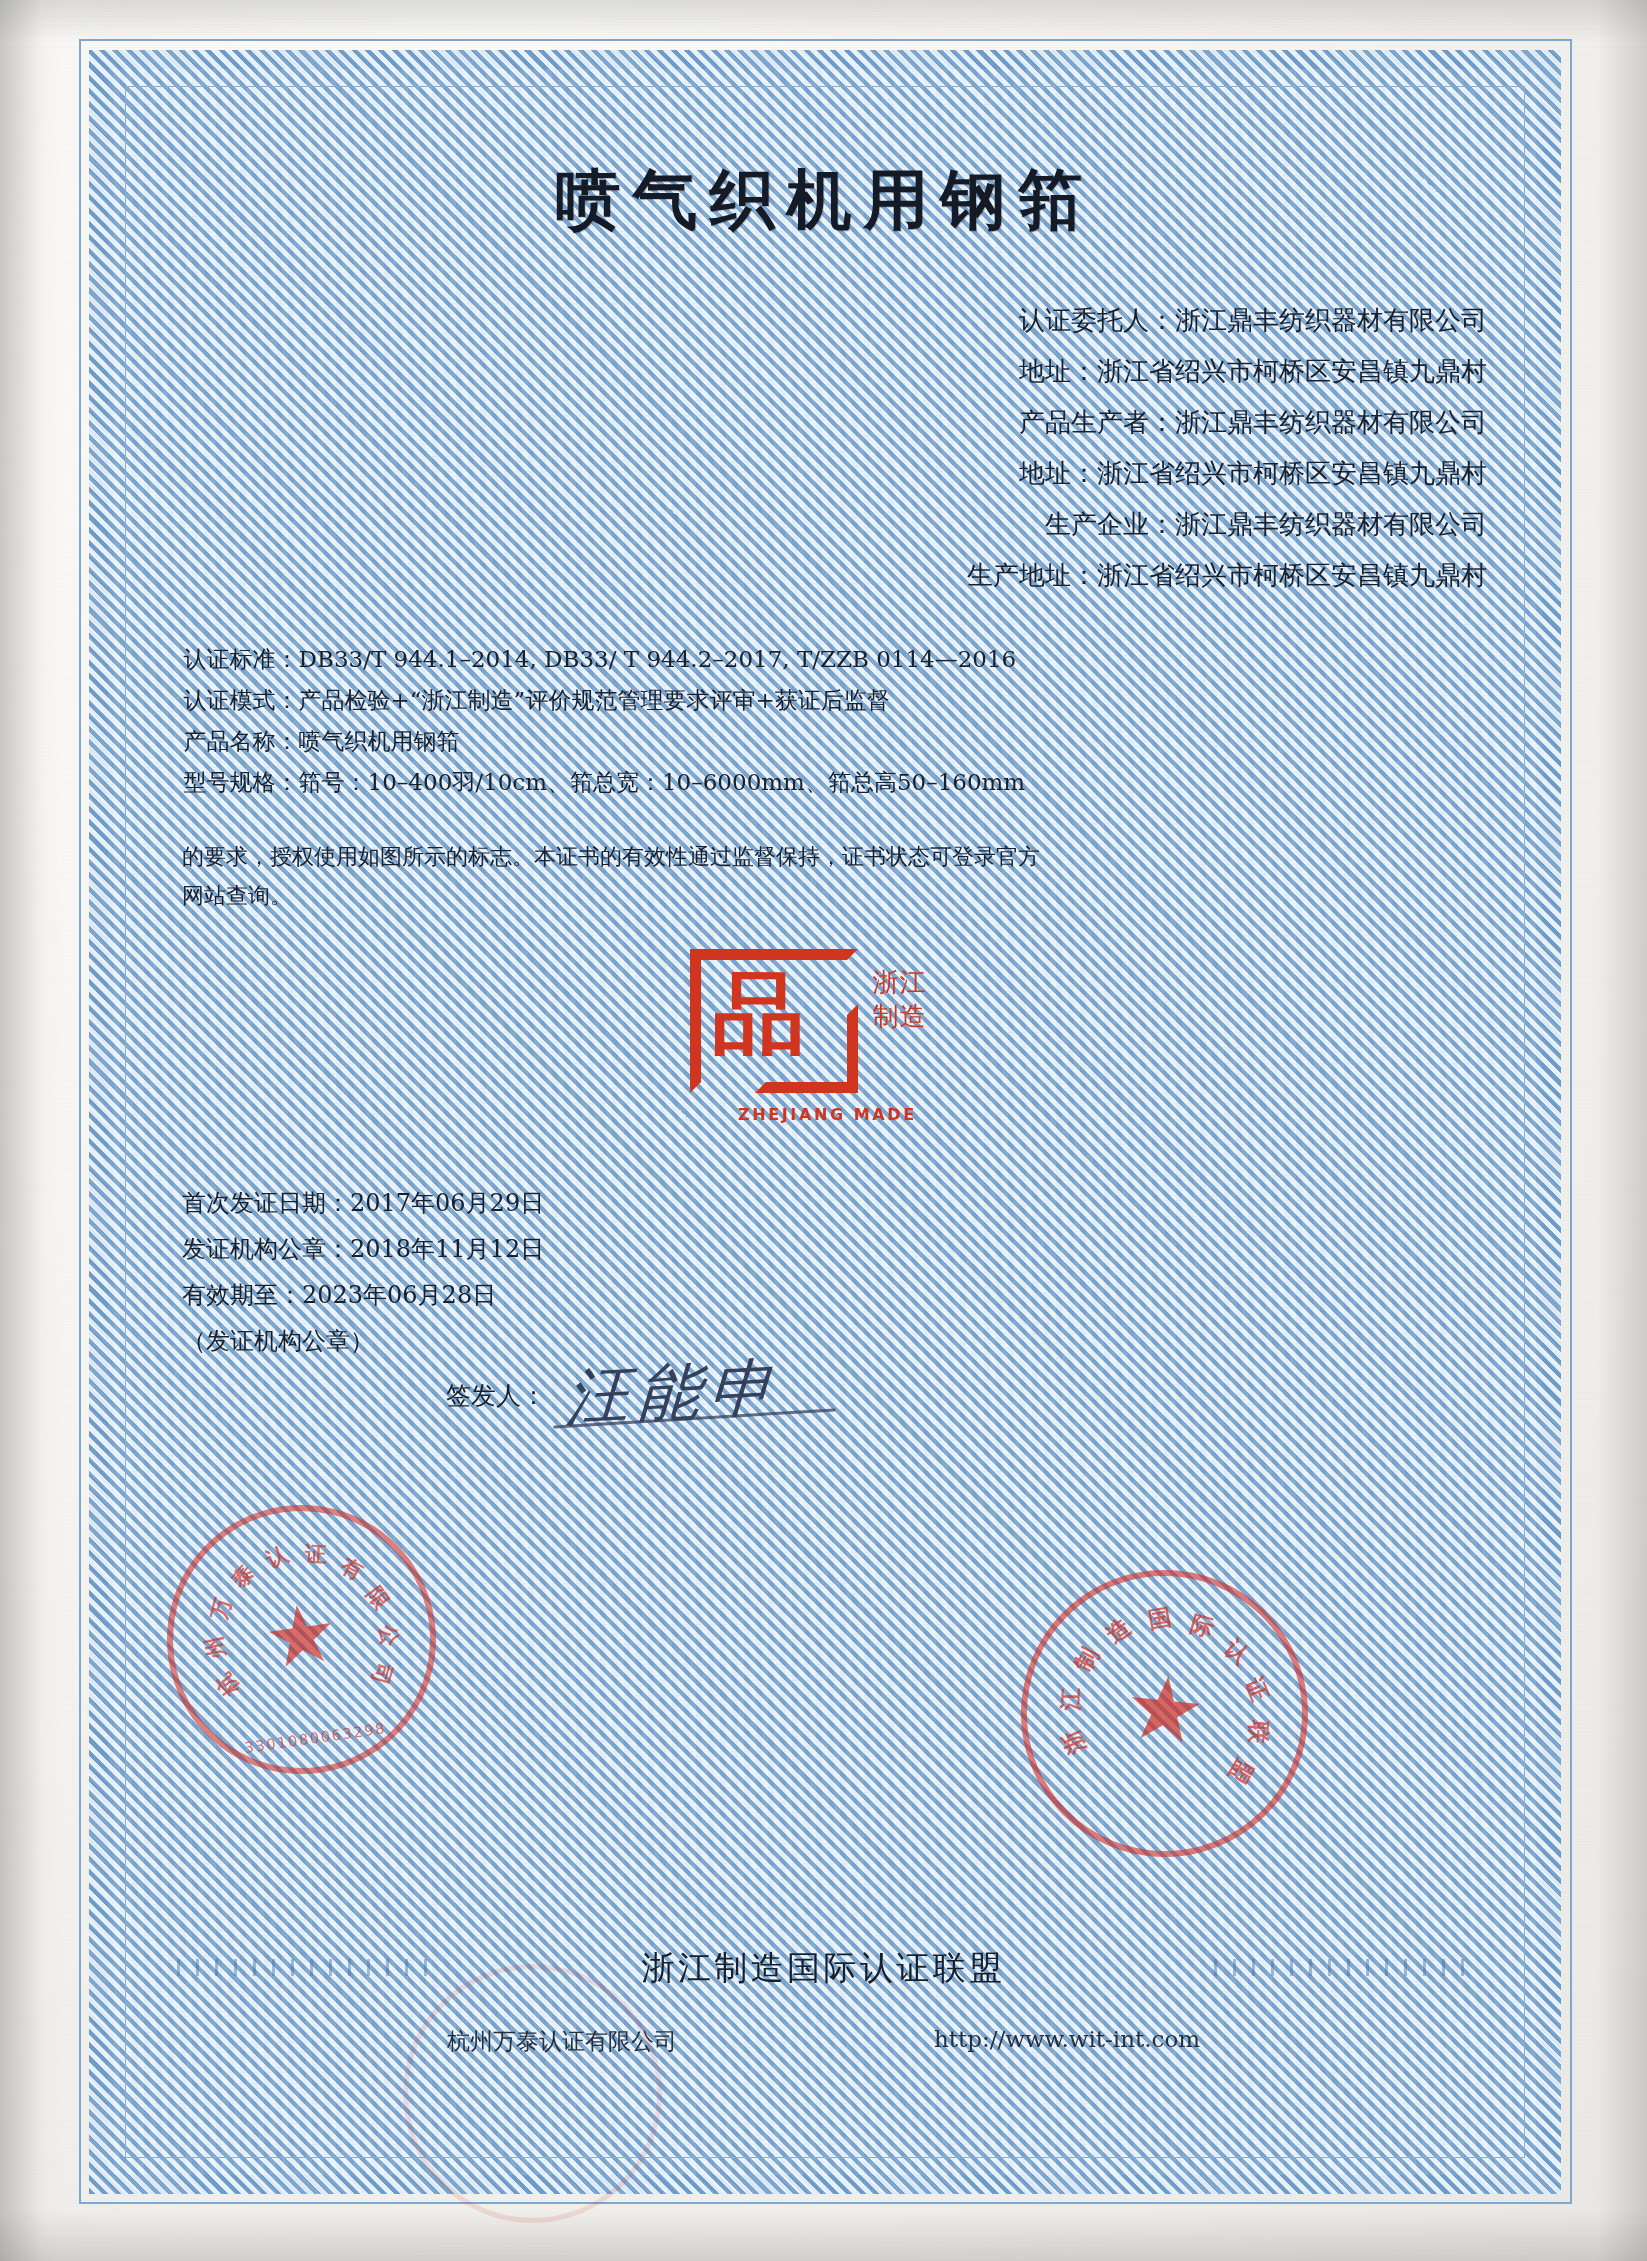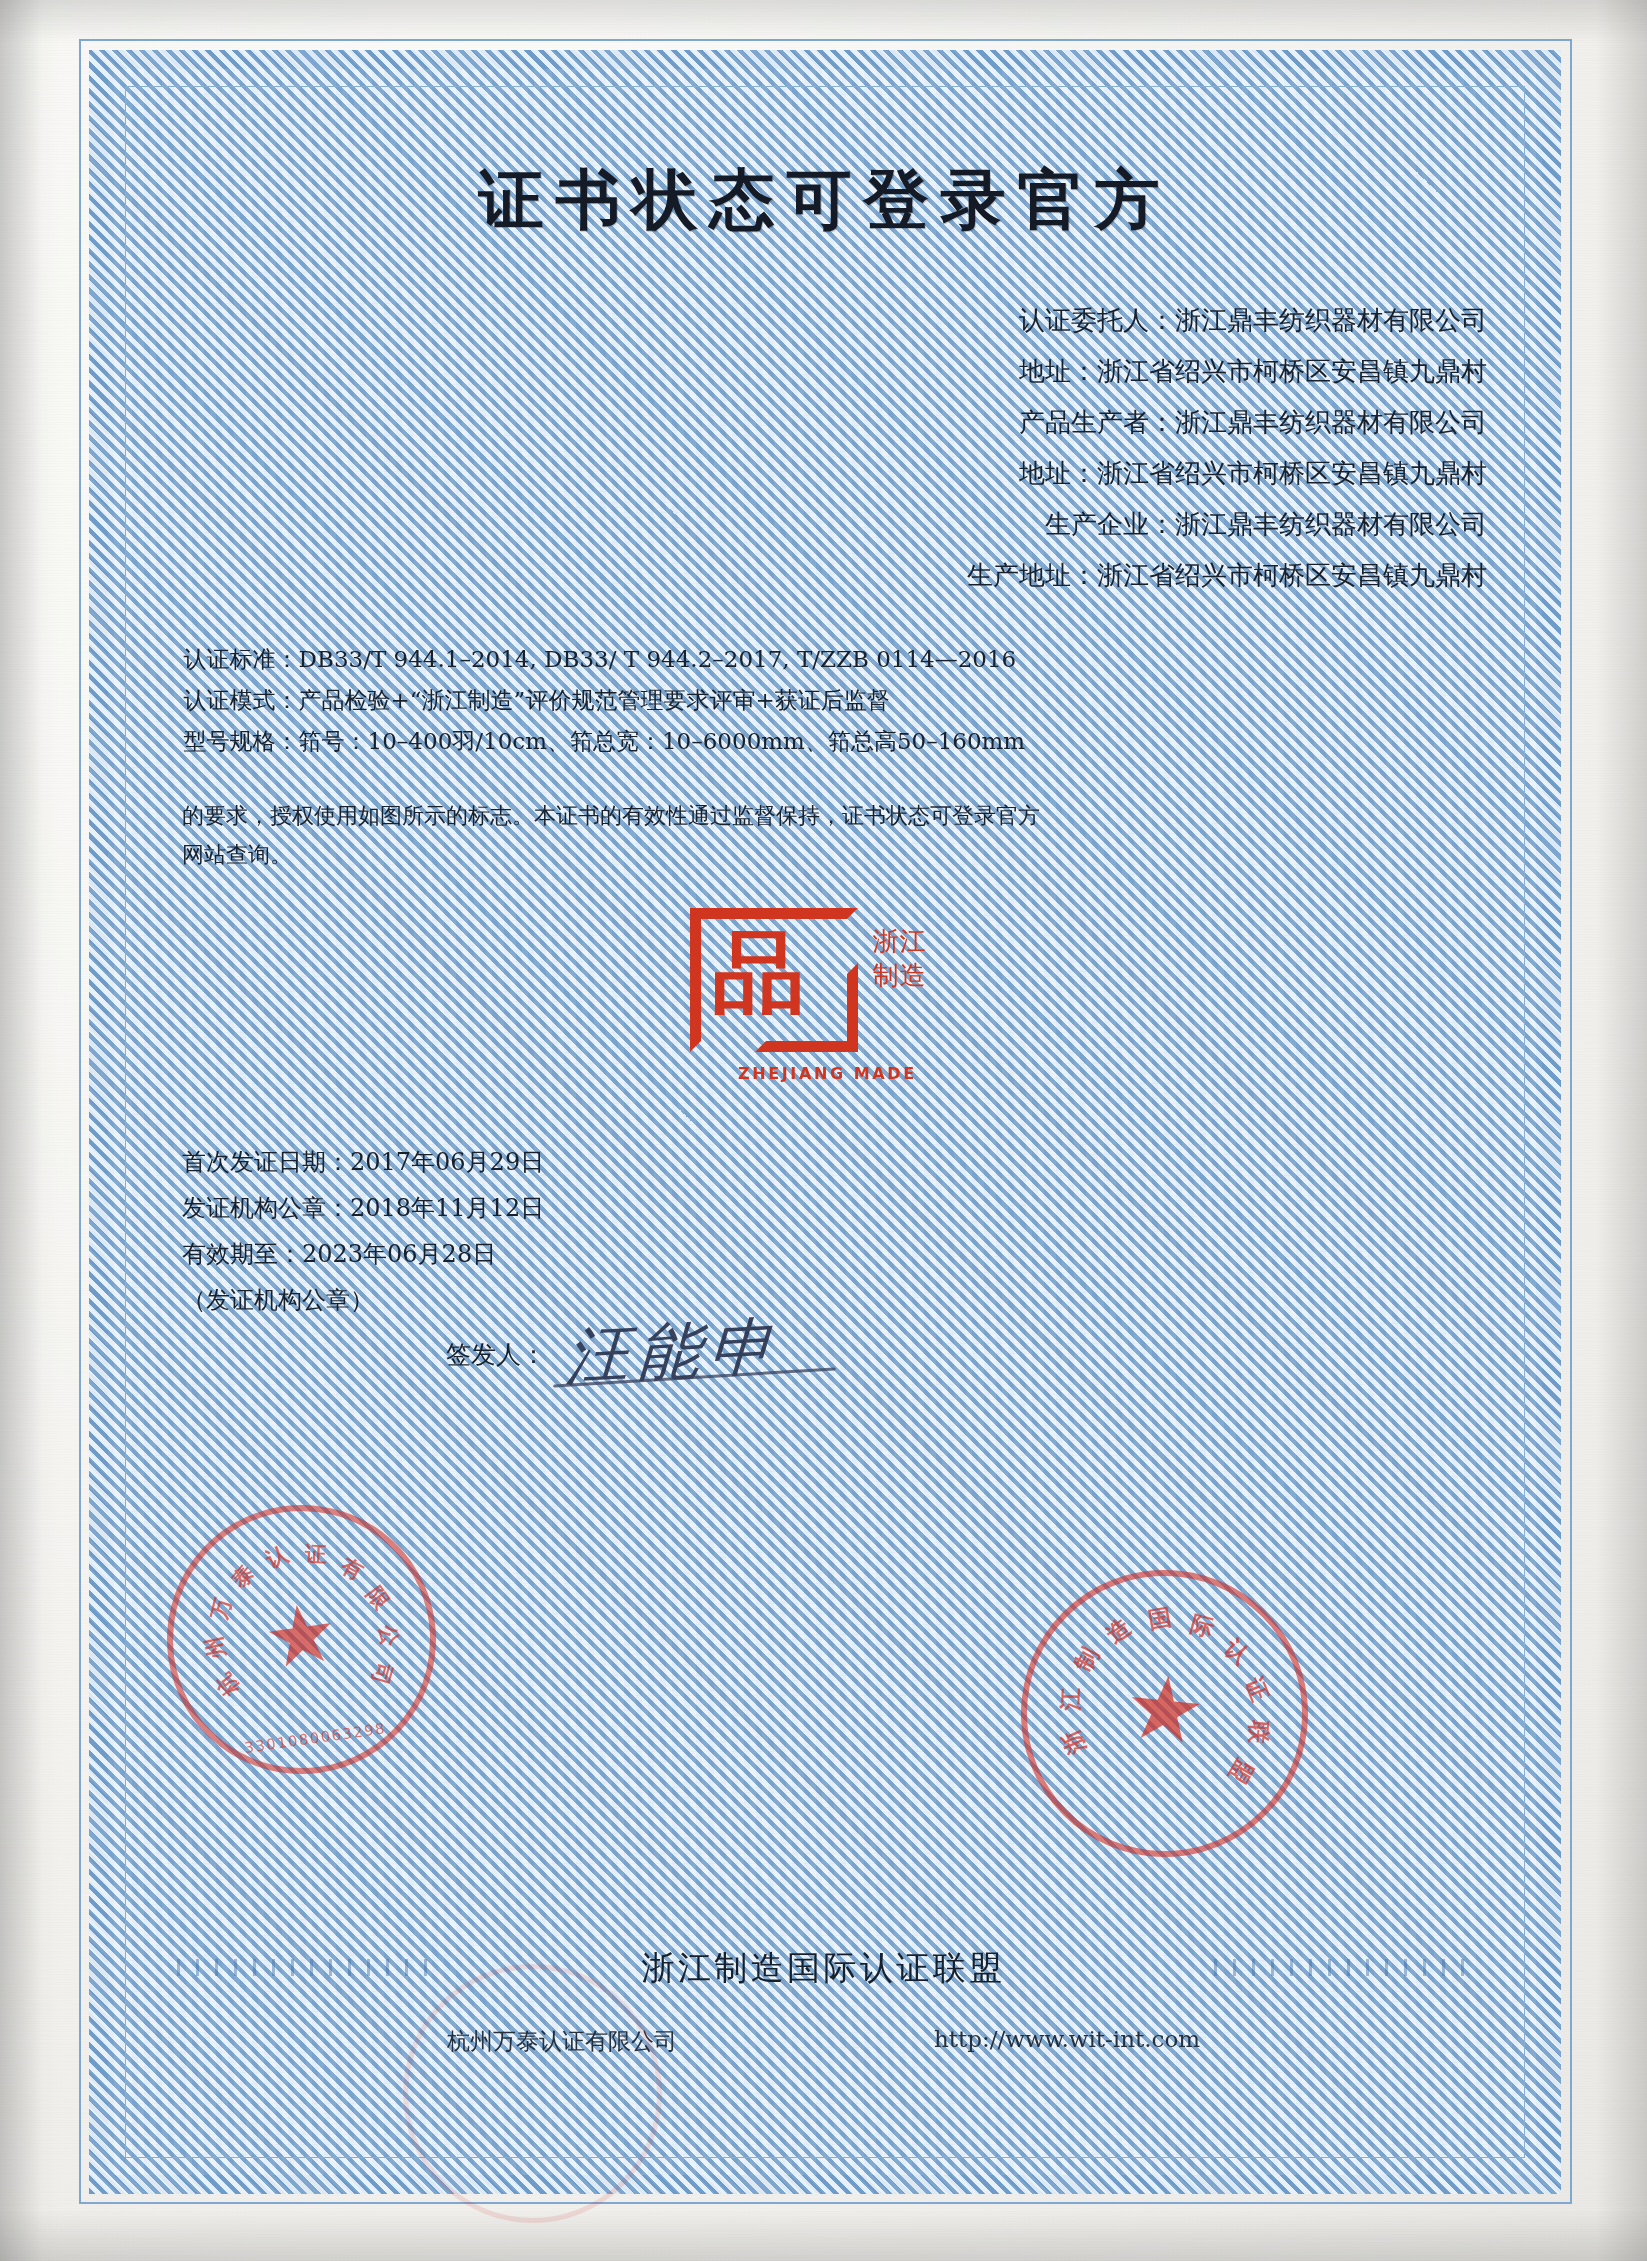--- a/index.html
+++ b/index.html
@@ -357,35 +357,36 @@
 
   <div class="grain"></div>
 
   <div class="border-outer"></div>
   <div class="border-band"></div>
   <div class="border-inner"></div>
   <div class="inner-fill"></div>
 
   <div class="content">
 
-    <div class="title">证书状态可登录官方</div>
+    <div class="title">喷气织机用钢筘</div>
 
 
     <div class="block-a">
       <div class="row">认证委托人：浙江鼎丰纺织器材有限公司</div>
       <div class="row">地址：浙江省绍兴市柯桥区安昌镇九鼎村</div>
       <div class="row">产品生产者：浙江鼎丰纺织器材有限公司</div>
       <div class="row">地址：浙江省绍兴市柯桥区安昌镇九鼎村</div>
       <div class="row">生产企业：浙江鼎丰纺织器材有限公司</div>
       <div class="row">生产地址：浙江省绍兴市柯桥区安昌镇九鼎村</div>
     </div>
 
     <div class="block-b">
       <div class="row">认证标准：DB33/T 944.1–2014, DB33/ T 944.2–2017, T/ZZB 0114—2016</div>
       <div class="row">认证模式：产品检验+“浙江制造”评价规范管理要求评审+获证后监督</div>
+      <div class="row">产品名称：喷气织机用钢筘</div>
       <div class="row">型号规格：筘号：10–400羽/10cm、筘总宽：10–6000mm、筘总高50–160mm</div>
     </div>
 
     <div class="statement">
       <div>的要求，授权使用如图所示的标志。本证书的有效性通过监督保持，证书状态可登录官方</div>
       <div>网站查询。</div>
     </div>
 
     <div class="logo-wrap">
       <div class="logo-mark"></div>

